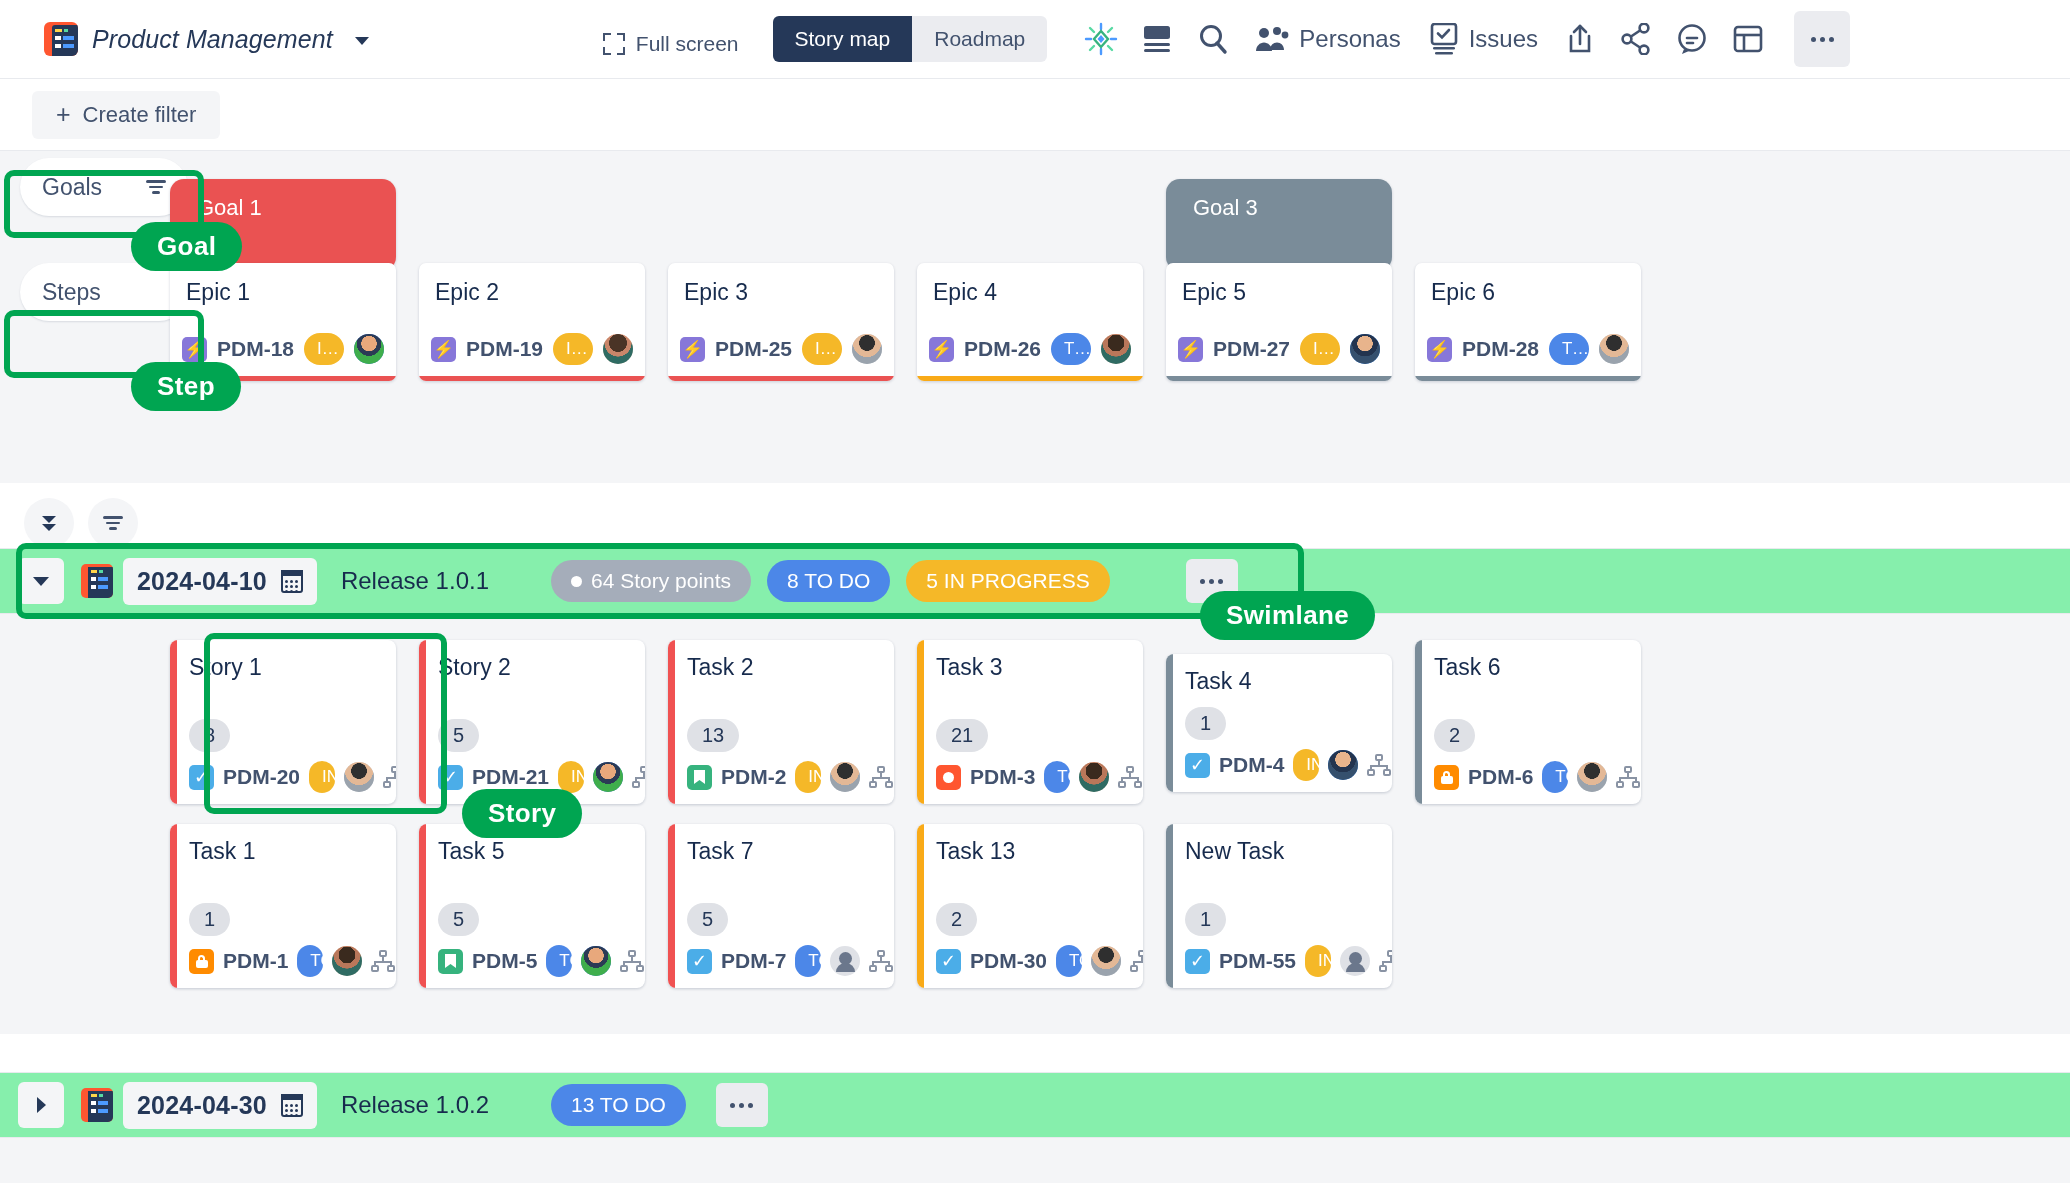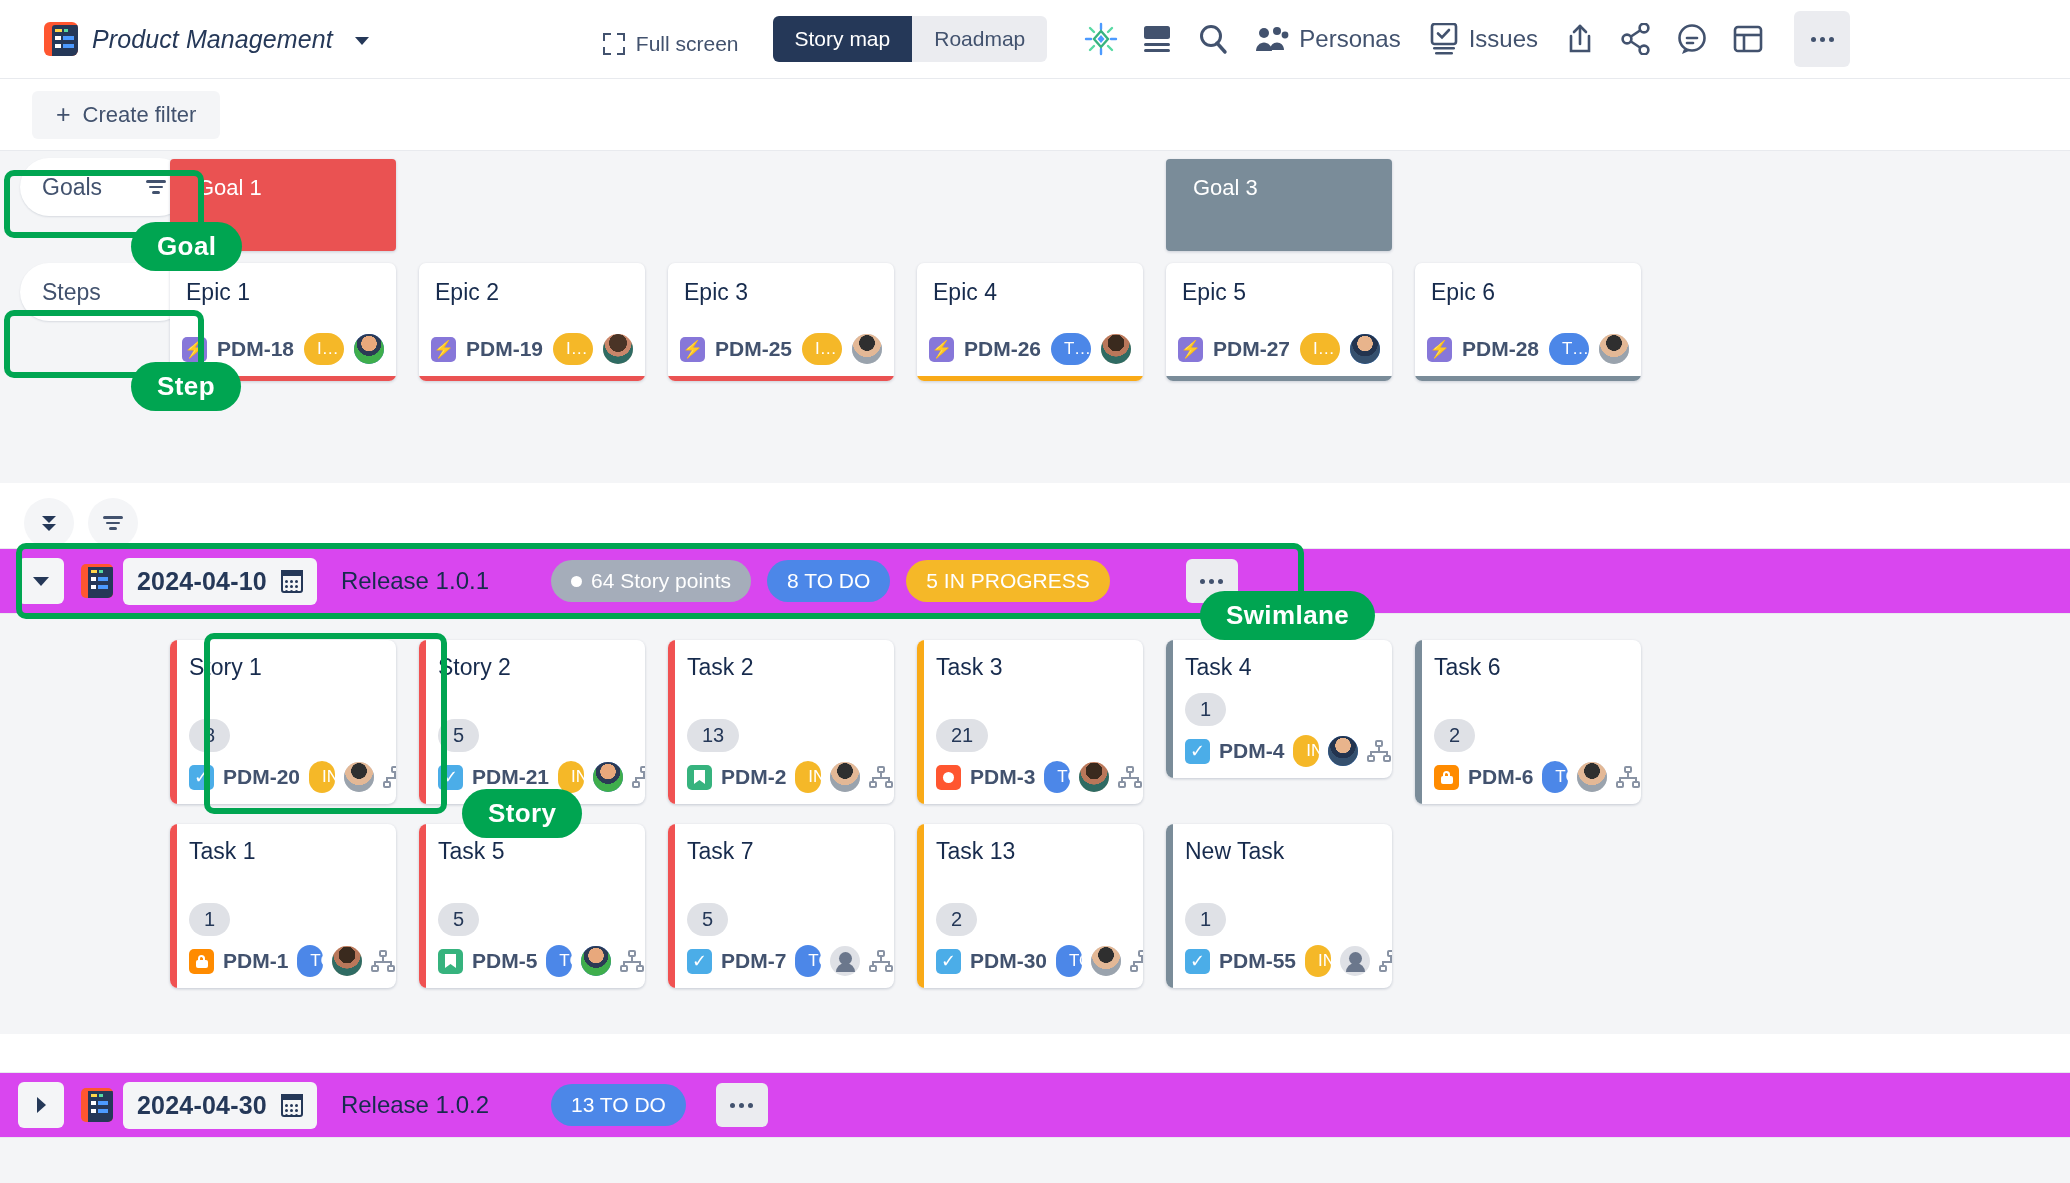--- a/index.html
+++ b/index.html
@@ -91,22 +91,22 @@
     padding: 0 22px; font-size: 23px; color: #42526e;
     box-shadow: 0 1px 2px rgba(9,30,66,.12); cursor: pointer;
   }
   .filter-lines { display:flex; flex-direction: column; gap: 3px; align-items: center; }
   .filter-lines i { background:#42526e; height:2.5px; border-radius:2px; }
   .filter-lines i:nth-child(1){ width:20px; }
   .filter-lines i:nth-child(2){ width:14px; }
   .filter-lines i:nth-child(3){ width:8px; }
 
   .goal-card {
-    position: absolute; border-radius: 4px; color: #fff; font-size: 22px;
-    padding: 16px 27px; box-shadow: 0 1px 3px rgba(9,30,66,.18);
+    position: absolute; border-radius: 14px; color: #fff; font-size: 22px;
+    padding: 16px 27px; box-shadow: 0 1px 3px rgba(9,30,66,.18); margin-top: 20px;
   }
   .epic-card {
     position: absolute; background: #fff; border-radius: 7px;
     box-shadow: 0 1px 3px rgba(9,30,66,.18); overflow: hidden;
     display: flex; flex-direction: column; cursor: pointer;
   }
   .epic-title { font-size: 23px; color: #172b4d; padding: 16px 16px 0 16px; flex: 1; }
   .epic-foot { display: flex; align-items: center; gap: 10px; padding: 0 12px 11px 12px; }
   .epic-bottom-bar { height: 5px; width: 100%; }
 
@@ -160,21 +160,21 @@
     display: flex; align-items: center; justify-content: center; cursor: pointer;
   }
   .chev-dbl { display:flex; flex-direction:column; gap:1px; }
   .chev-dbl i {
     width: 0; height: 0; border-left: 7px solid transparent; border-right: 7px solid transparent;
     border-top: 7px solid #253858;
   }
 
   
   .swimlane-hdr {
-    position: absolute; left: 0; width: 2070px; height: 66px; background: #d946ef;
+    position: absolute; left: 0; width: 2070px; height: 66px; background: #86efac;
     border-top: 1px solid #e8eaee; border-bottom: 1px solid #e8eaee;
     display: flex; align-items: center;
   }
   .sl-collapse {
     width: 46px; height: 46px; border-radius: 6px; background: #f4f5f7; margin-left: 18px;
     display: flex; align-items: center; justify-content: center; cursor: pointer; flex:0 0 auto;
   }
   .sl-chev-down { width:0;height:0;border-left:8px solid transparent;border-right:8px solid transparent;border-top:9px solid #253858; }
   .sl-chev-right { width:0;height:0;border-top:8px solid transparent;border-bottom:8px solid transparent;border-left:9px solid #253858; }
   .sl-logo {
@@ -652,21 +652,21 @@
               <i class="ln lh"></i>
               <i class="ln lv2"></i>
               <i class="ln lv3"></i>
               <i class="n n2"></i>
               <i class="n n3"></i>
           </span>
         </div>
       </div>
     </div>
 
-    <div class="story-card" style="left:1166px; top:26px; width:226px; height:138px;">
+    <div class="story-card" style="left:1166px; top:40px; width:226px; height:138px;">
       <div class="sc-bar" style="background:#7a8c99"></div>
       <div class="sc-inner">
         <div class="sc-title">Task 4</div>
         <div class="sc-mid"></div>
         <div class="sc-pts">1</div>
         <div class="sc-foot">
           <span class="type-icon subtask">
               <span class="ti-check">✓</span>
             </span>
           <span class="key">PDM-4</span>

